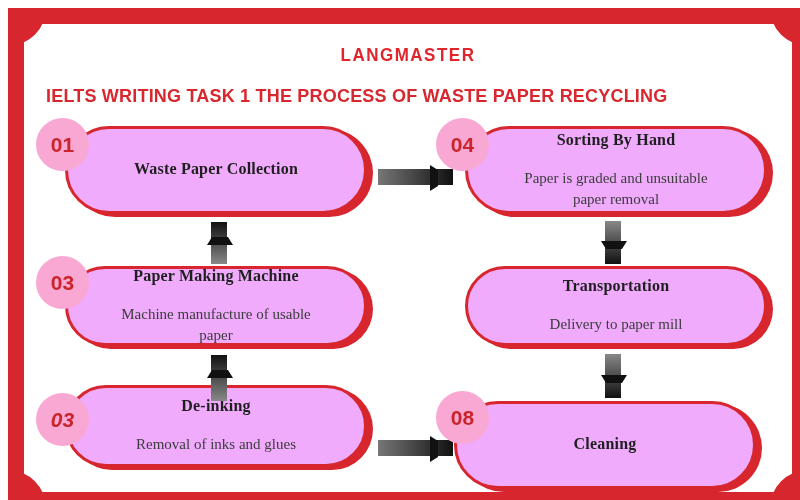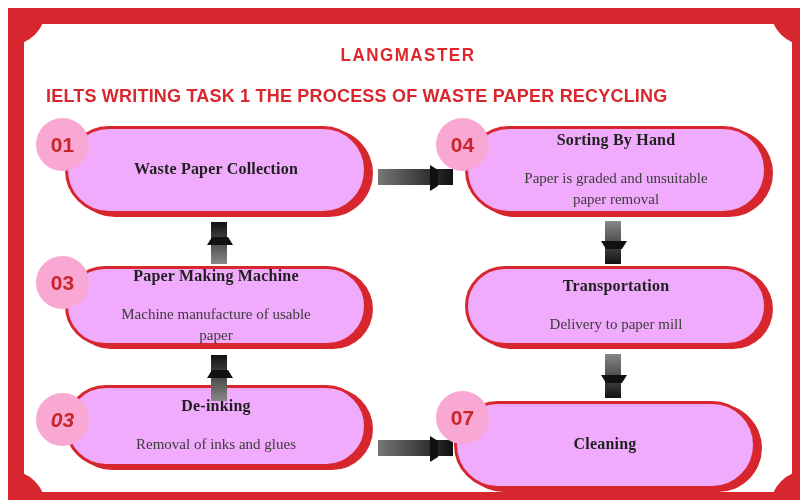--- a/index.html
+++ b/index.html
@@ -142,21 +142,21 @@
   <div class="pill pill-4">
     <div class="step-title">Sorting By Hand</div>
     <div class="step-desc">Paper is graded and unsuitable paper removal</div>
   </div>
 
   <div class="pill pill-5">
     <div class="step-title">Transportation</div>
     <div class="step-desc">Delivery to paper mill</div>
   </div>
 
-  <div class="badge badge-6">07</div>
+  <div class="badge badge-6">08</div>
   <div class="pill pill-6">
     <div class="step-title">Cleaning</div>
   </div>
 
   <div class="arrow arrow-1to4">
     <div class="shaft-h"></div>
     <div class="head-right"></div>
   </div>
   <div class="arrow arrow-3to6">
     <div class="shaft-h"></div>

